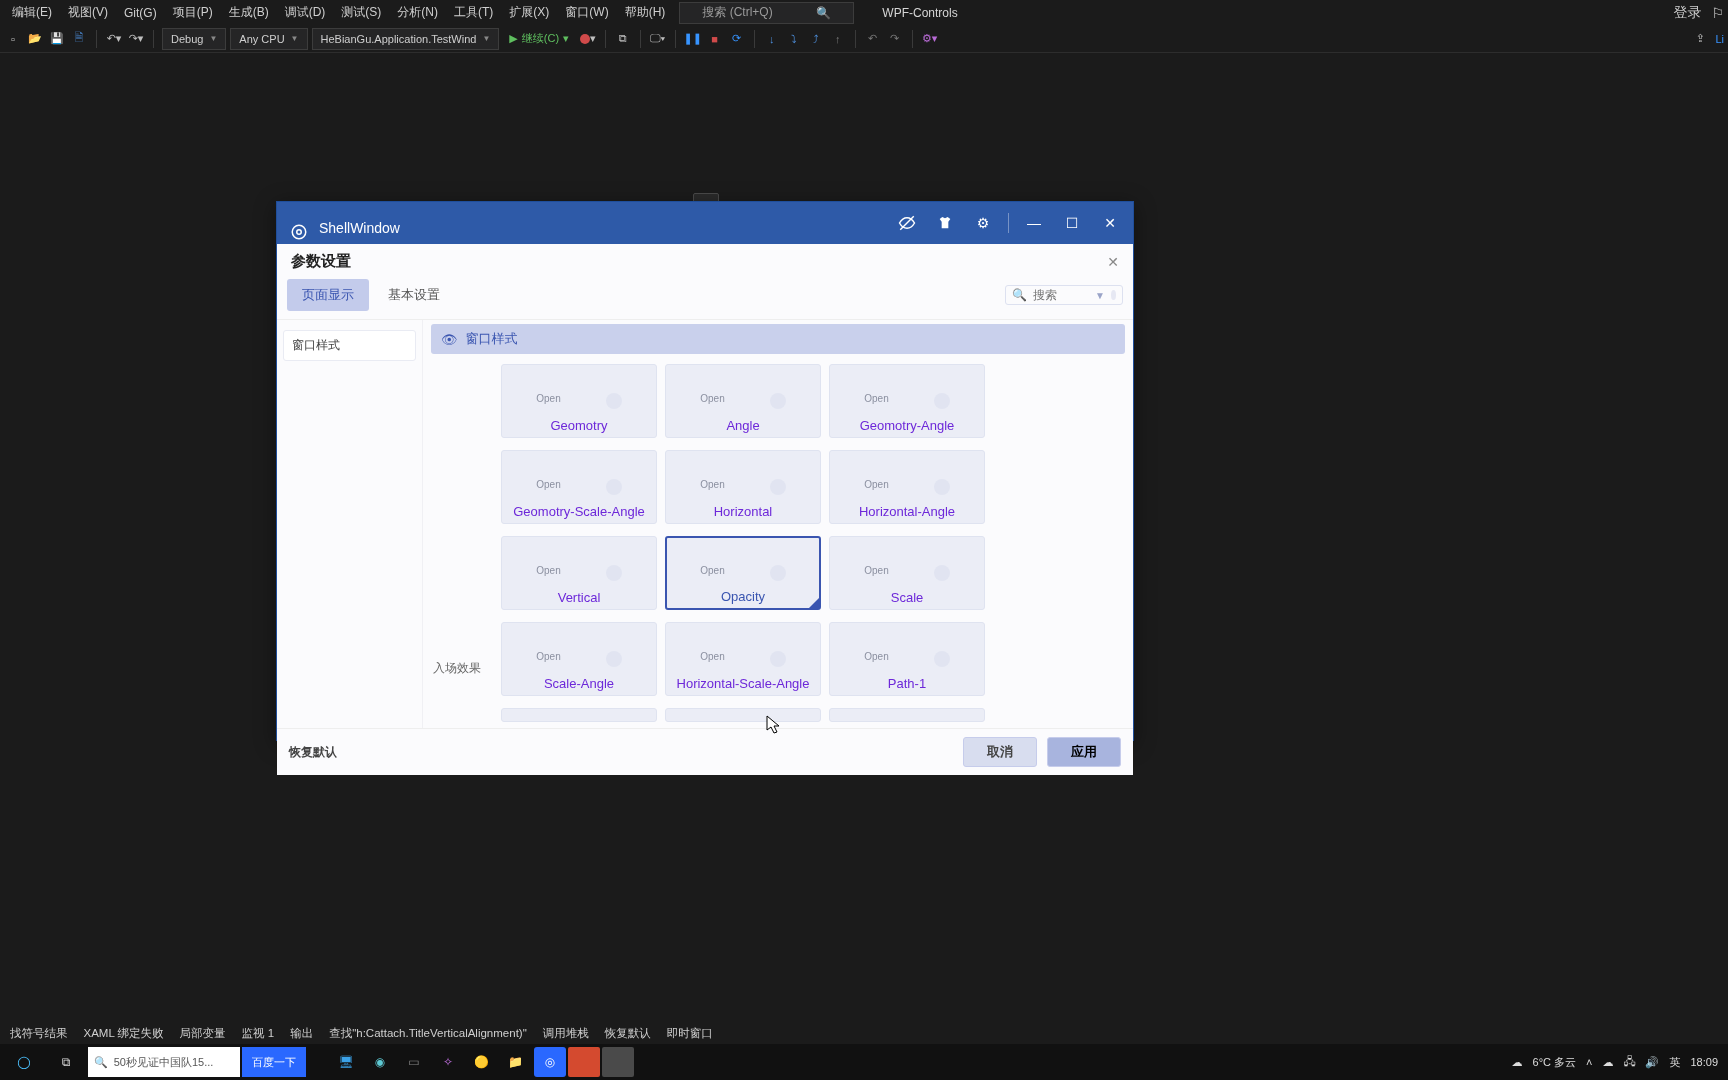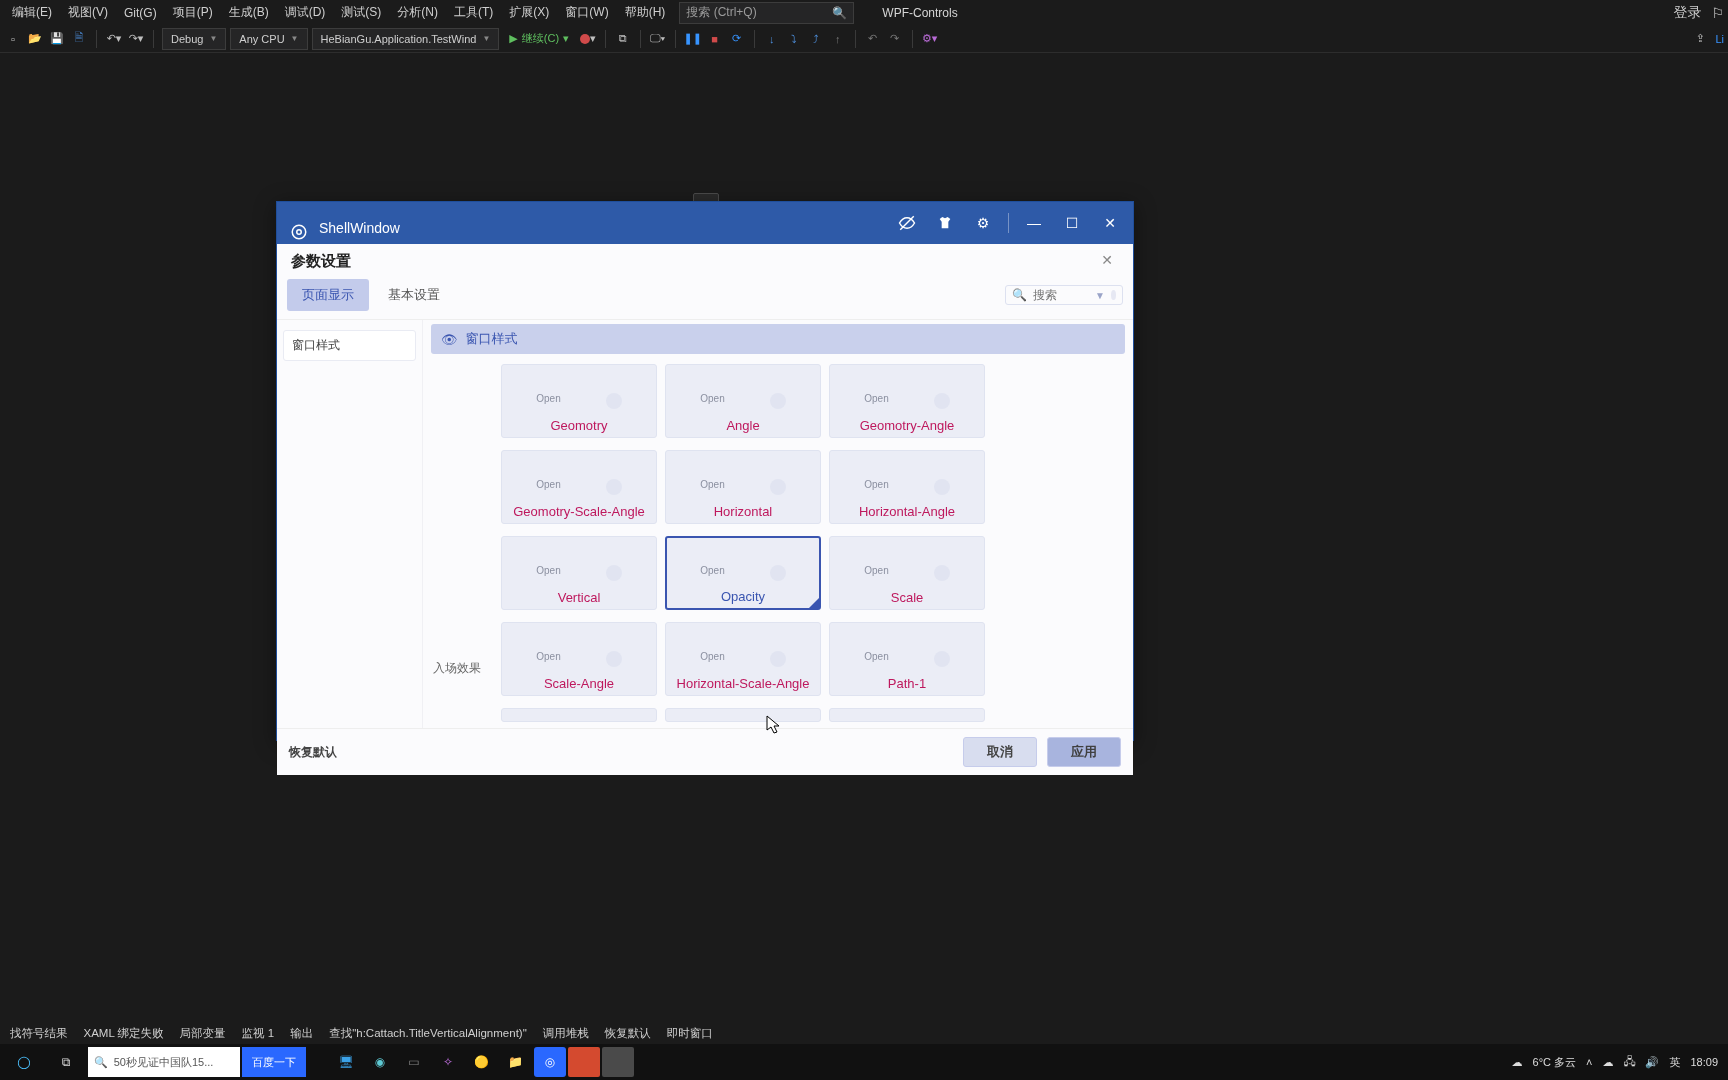--- a/index.html
+++ b/index.html
@@ -6,21 +6,21 @@
   html, body { width: 1728px; height: 1080px; background: #1b1b1b; color: #ccc; overflow: hidden; }
 
   
   .vs-menubar {
     height: 25px; display: flex; align-items: center; padding: 0 4px;
     background: #1b1b1b; font-size: 12px; color: #cfcfcf;
   }
   .vs-menubar .menu-item { padding: 3px 8px; cursor: default; }
   .vs-search {
     margin-left: 6px; width: 175px; height: 22px; background: #252526; border: 1px solid #3c3c3c;
-    display: flex; align-items: center; padding: 0 6px; color: #9a9a9a; font-size: 12px;
+    display: flex; align-items: center; padding: 0 22px; color: #9a9a9a; font-size: 12px;
     justify-content: space-between;
   }
   .vs-title { margin-left: 28px; font-size: 12px; color: #d6d6d6; }
   .vs-right { margin-left: auto; display: flex; align-items: center; gap: 10px; font-size: 14px; }
 
   
   .vs-toolbar {
     height: 28px; display: flex; align-items: center; padding: 0 4px;
     background: #1b1b1b; border-bottom: 1px solid #2d2d2d; font-size: 11px; color: #cfcfcf;
     gap: 4px;
@@ -56,21 +56,21 @@
   }
   .shell-titlebar .ico { width:24px; height:24px; display:flex; align-items:center; justify-content:center; margin-right:8px;}
   .shell-titlebar .ttl { font-size:14px; }
   .shell-titlebar .right { margin-left:auto; display:flex; align-items:center; gap:12px; }
   .shell-titlebar .right .sep { width:1px; height:20px; background:rgba(255,255,255,.35); }
   .win-btn { width:26px; height:26px; display:flex; align-items:center; justify-content:center; color:#fff; font-size:14px;}
 
   .shell-body { flex:1; background:#fbfbfd; display:flex; flex-direction:column; }
 
   .settings-header {
-    display:flex; justify-content:space-between; padding:8px 20px 2px 14px;
+    display:flex; align-items:center; justify-content:space-between; padding:8px 14px 2px 14px;
   }
   .settings-header h2 { font-size:15px; font-weight:600; color:#222; }
   .settings-header .close-x { color:#888; font-size:14px; cursor:default; }
 
   .tabs-row {
     display:flex; align-items:center; padding:6px 10px 8px 10px;
     border-bottom:1px solid #eee;
   }
   .tab {
     padding:6px 14px; font-size:13px; color:#555; border:1px solid transparent; margin-right:4px;
@@ -103,40 +103,40 @@
   .style-grid .grid-row { position:relative; display:flex; gap:8px; align-items:flex-start; }
   .grid-row .row-caption { position:absolute; left:-68px; top:38px; width:62px; text-align:left; font-size:12px; color:#666; }
 
   .card {
     width:156px; height:74px; background:#ebedf6; border:1px solid #dfe3f0; border-radius:3px;
     display:flex; flex-direction:column; align-items:center; justify-content:center; position:relative;
     color:#8b90a0;
   }
   .card .open-row { display:flex; align-items:flex-start; gap:45px; font-size:10px; }
   .card .open-row .bubble { width:16px; height:16px; border-radius:50%; background:#e1e4f1; }
-  .card .cap { position:absolute; bottom:4px; font-size:13px; color:#be185d; }
+  .card .cap { position:absolute; bottom:4px; font-size:13px; color:#6d28d9; }
   .card.selected { border:2px solid #3a55b0; }
   .card.selected .cap { color:#3a55b0; }
   .card.selected::after {
     content:""; position:absolute; right:0; bottom:0; width:0; height:0;
     border-left:10px solid transparent; border-bottom:10px solid #3a55b0;
   }
   .strip { width:156px; height:14px; background:#ebedf6; border:1px solid #dfe3f0; border-radius:3px; }
 
   .settings-footer {
     border-top:1px solid #eee; padding:8px 12px; display:flex; align-items:center;font-weight:bold;
   }
   .settings-footer .restore { font-size:12px; color:#444; }
   .settings-footer .btns { margin-left:auto; display:flex; gap:10px; }
   .btn {
     min-width:74px; height:30px; border-radius:3px; font-size:13px; display:flex; align-items:center; justify-content:center;
     border:1px solid #c6cceb;
   }
   .btn-cancel { background:#d8ddef; color:#444; }
-  .btn-apply  { background:#a8b4de; color:#404040; }
+  .btn-apply  { background:#a8b4de; color:#000000; }
 
   .cursor {
     position:absolute; left:766px; top:662px; width:16px; height:20px; pointer-events:none; z-index:50;
   }
 
   
   .bottom-block { position:absolute; left:0; right:0; bottom:0; }
 
   .vs-tabs {
     height:22px; background:#1b1b1b; display:flex; align-items:center; font-size:11.5px; color:#cfcfcf;

